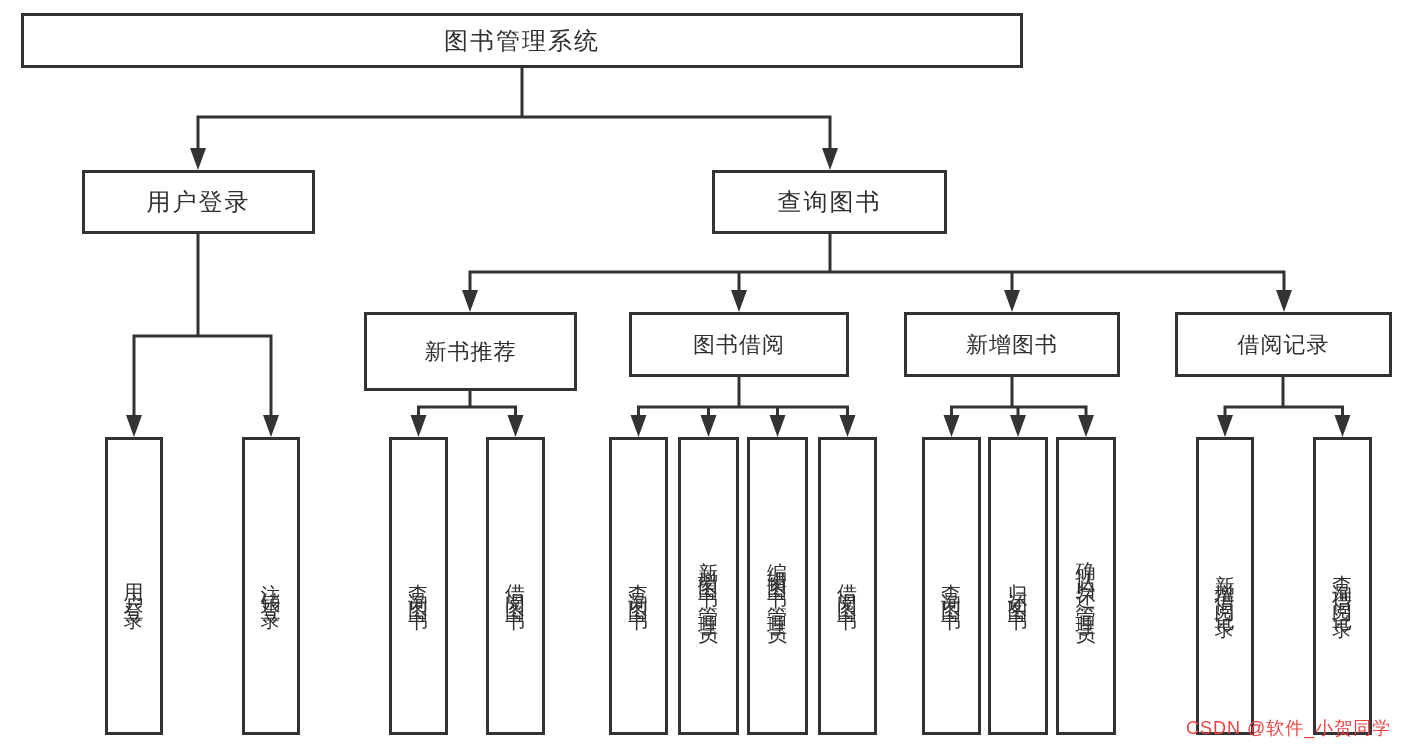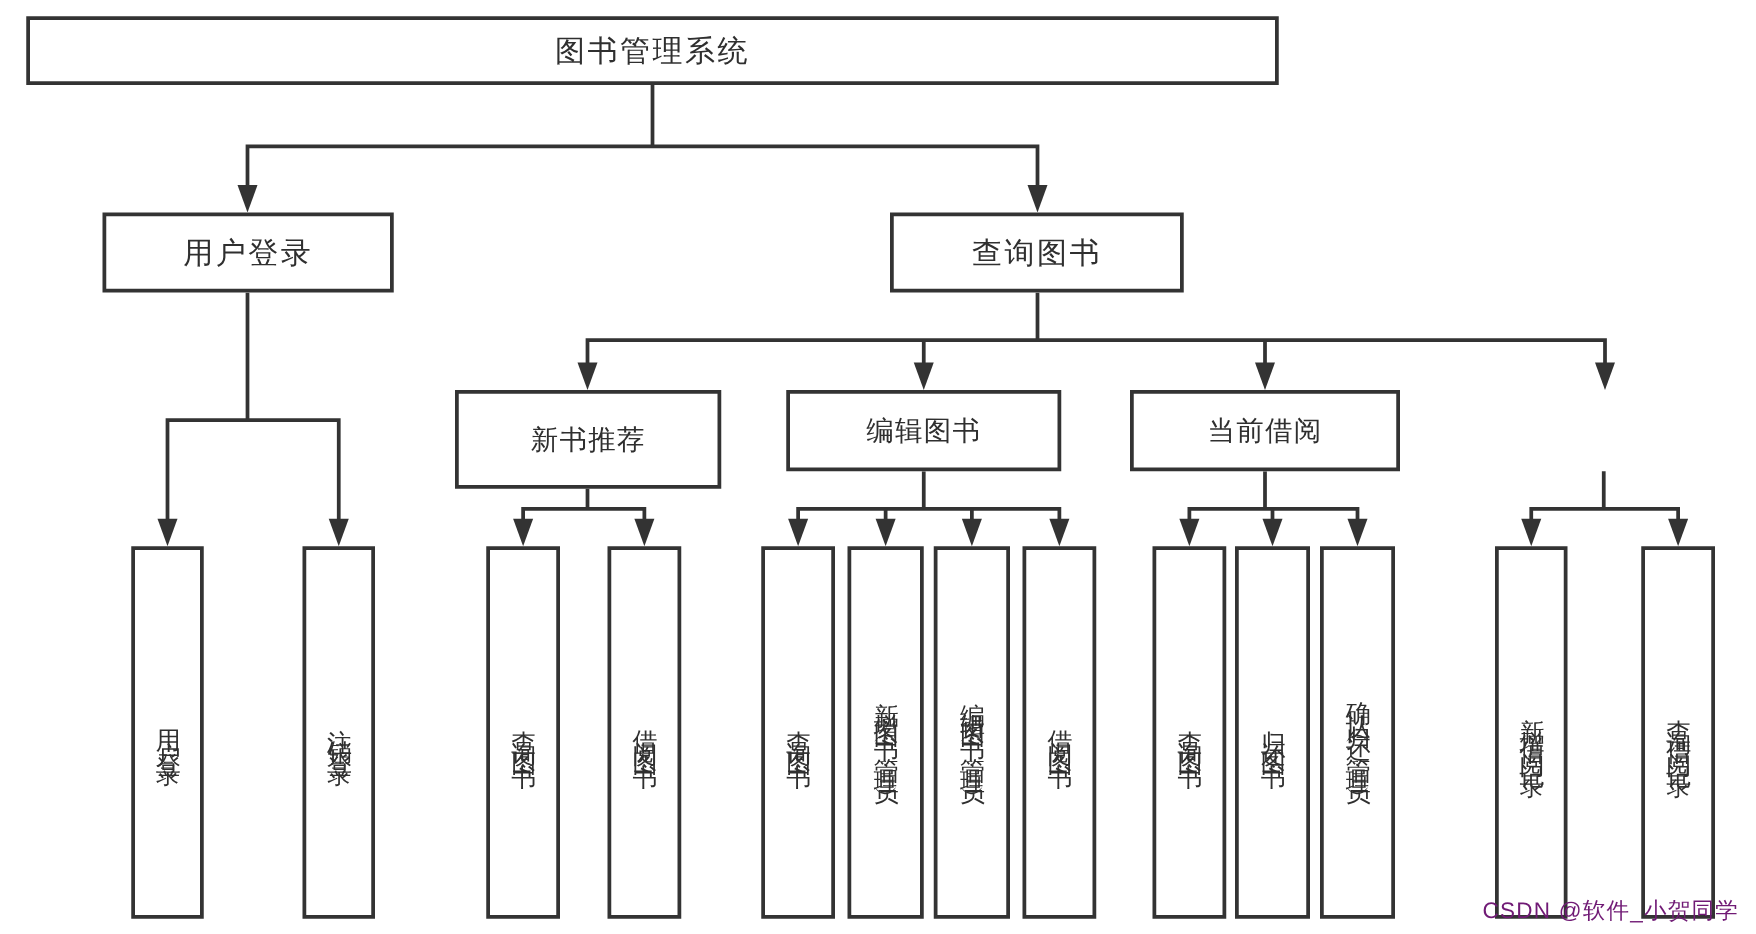--- a/index.html
+++ b/index.html
@@ -25,21 +25,21 @@
     line-height:1;
     color:#2f2f2f;
   }
   svg.connectors{position:absolute;left:0;top:0;pointer-events:none;}
   .watermark{
     position:absolute;
     left:1186px;
     top:716px;
     font-size:18px;
     letter-spacing:1px;
-    color:#701a75;
+    color:#ef4444;
     white-space:nowrap;
     z-index:5;
   }
 </style>
 </head>
 <body>
 
 <div id="canvas">
 
   <svg class="connectors" width="1405" height="747" viewBox="0 0 1405 747">
@@ -96,22 +96,23 @@
       <path d="M1334.5,415 L1350.5,415 L1342.5,437 Z"></path>
     </g>
   </svg>
 
   <div class="node h-node" style="left:21px;top:13px;width:1002px;height:55px;">图书管理系统</div>
 
   <div class="node h-node" style="left:82px;top:170px;width:233px;height:64px;">用户登录</div>
   <div class="node h-node" style="left:712px;top:170px;width:235px;height:64px;">查询图书</div>
 
   <div class="node h-node l3" style="left:364px;top:312px;width:213px;height:79px;">新书推荐</div>
-  <div class="node h-node l3" style="left:629px;top:312px;width:220px;height:65px;">编辑图书</div>
-  <div class="node h-node l3" style="left:904px;top:312px;width:216px;height:65px;">当前借阅</div>
+  <div class="node h-node l3" style="left:629px;top:312px;width:220px;height:65px;">图书借阅</div>
+  <div class="node h-node l3" style="left:904px;top:312px;width:216px;height:65px;">新增图书</div>
+  <div class="node h-node l3" style="left:1175px;top:312px;width:217px;height:65px;">借阅记录</div>
 
   <div class="node v-node" style="left:105px;top:437px;width:58px;height:298px;">
     <span>用户登录</span>
     </div>
   <div class="node v-node" style="left:242px;top:437px;width:58px;height:298px;">
     <span>注销登录</span>
     </div>
 
   <div class="node v-node" style="left:389px;top:437px;width:59px;height:298px;">
     <span>查询图书</span>

